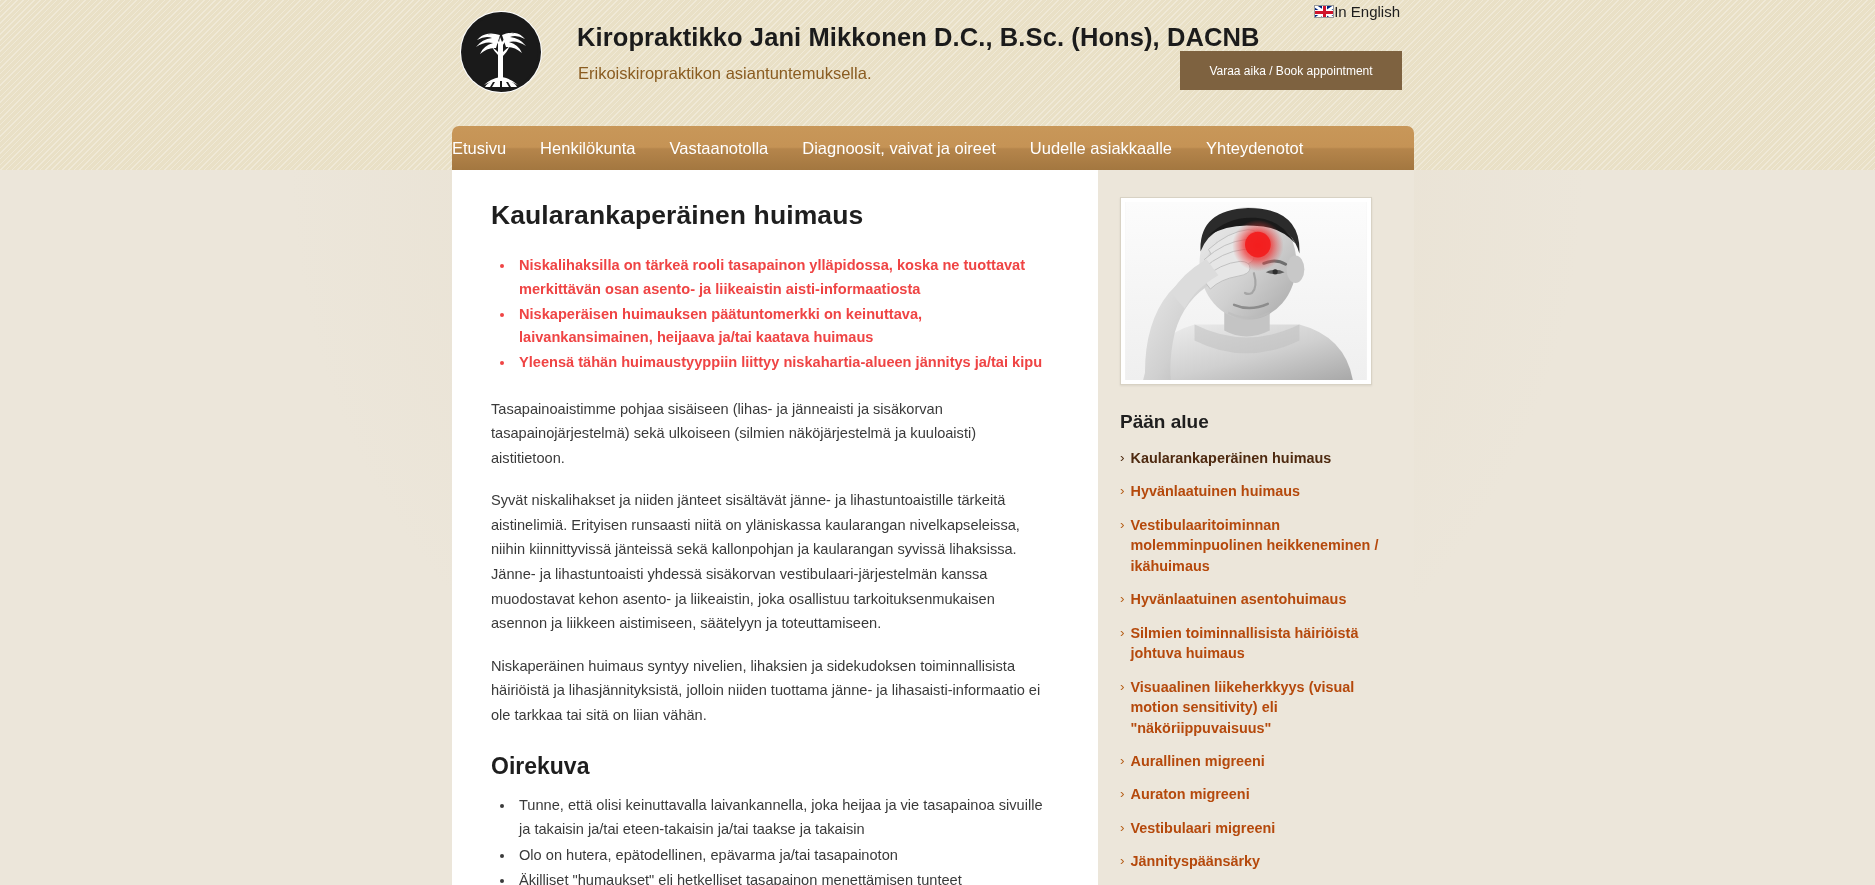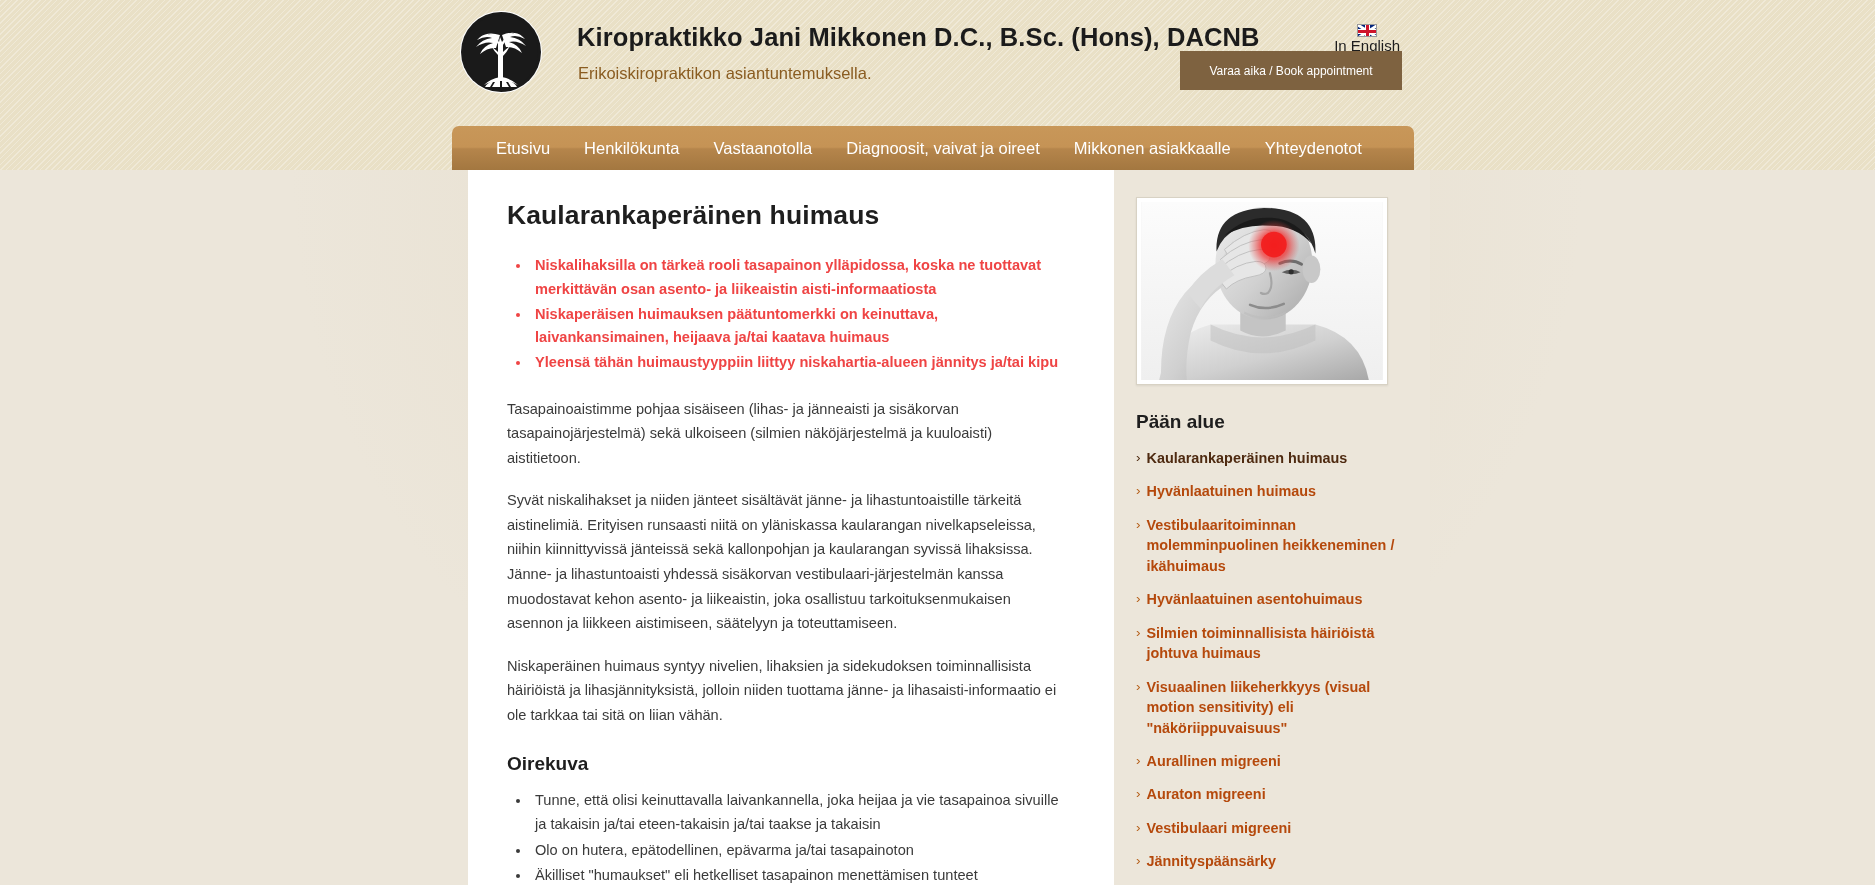--- a/index.html
+++ b/index.html
@@ -63,25 +63,24 @@
     position: absolute;
     left: 126px; top: 64px;
     font-size: 16.5px;
     color: #8a5c21;
     white-space: nowrap;
   }
 
   
   .lang-switch {
     position: absolute;
-    right: 14px; top: 24px;
+    right: 14px; top: 3px;
     display: flex;
     align-items: center;
     cursor: pointer;
-    flex-direction: column;
   }
   .flag-uk {
     width: 20px; height: 13px;
     position: relative;
     display: inline-block;
     background: #00247d;
     overflow: hidden;
     border: 1px solid #999;
   }
   .flag-uk::before, .flag-uk::after {
@@ -132,21 +131,20 @@
   
   .navbar {
     position: absolute;
     top: 126px; left: 452px;
     width: 962px;
     height: 44px;
     background: linear-gradient(to bottom, #c89759 0%, #c59355 48%, #b5854b 52%, #a37740 100%);
     border-radius: 7px 7px 0 0;
     display: flex;
     align-items: center;
-    padding-left: 44px;
     gap: 34px;
     z-index: 5;
   }
   .nav-item {
     font-size: 16.5px;
     color: #ffffff;
     white-space: nowrap;
     cursor: pointer;
     padding: 2px 0;
   }
@@ -156,21 +154,21 @@
     position: absolute;
     top: 170px; left: 0;
     width: 1875px;
     height: 715px;
     background:
       radial-gradient(circle at 50% 0%, rgba(215,200,170,0.30) 0%, rgba(215,200,170,0) 55%),
       #ece6da;
   }
   .content-shell {
     position: absolute;
-    top: 0; left: 468px;
+    top: 0; left: 452px;
     width: 962px;
     height: 715px;
   }
 
   .main-col {
     position: absolute;
     top: 0; left: 0;
     width: 646px;
     height: 715px;
     background: #ffffff;
@@ -179,21 +177,21 @@
 
   h1.page-title {
     font-size: 26.5px;
     font-weight: bold;
     color: #1e1e1e;
     margin-bottom: 23px;
     letter-spacing: 0.1px;
   }
 
   h2.section-title {
-    font-size: 19px;
+    font-size: 23px;
     font-weight: bold;
     color: #1e1e1e;
     margin-top: 26px;
     margin-bottom: 14px;
   }
 
   ul.lead-list {
     margin: 0 0 22px 24px;
   }
   ul.lead-list li {
@@ -321,21 +319,21 @@
 
     <button class="book-btn">Varaa aika / Book appointment</button>
   </div>
 </div>
 
 <nav class="navbar">
   <span class="nav-item">Etusivu</span>
   <span class="nav-item">Henkilökunta</span>
   <span class="nav-item">Vastaanotolla</span>
   <span class="nav-item">Diagnoosit, vaivat ja oireet</span>
-  <span class="nav-item">Mikkonen asiakkaalle</span>
+  <span class="nav-item">Uudelle asiakkaalle</span>
   <span class="nav-item">Yhteydenotot</span>
 </nav>
 
 <div class="page-wrap">
   <div class="content-shell">
 
     <main class="main-col">
       <h1 class="page-title">Kaularankaperäinen huimaus</h1>
 
       <ul class="lead-list">

